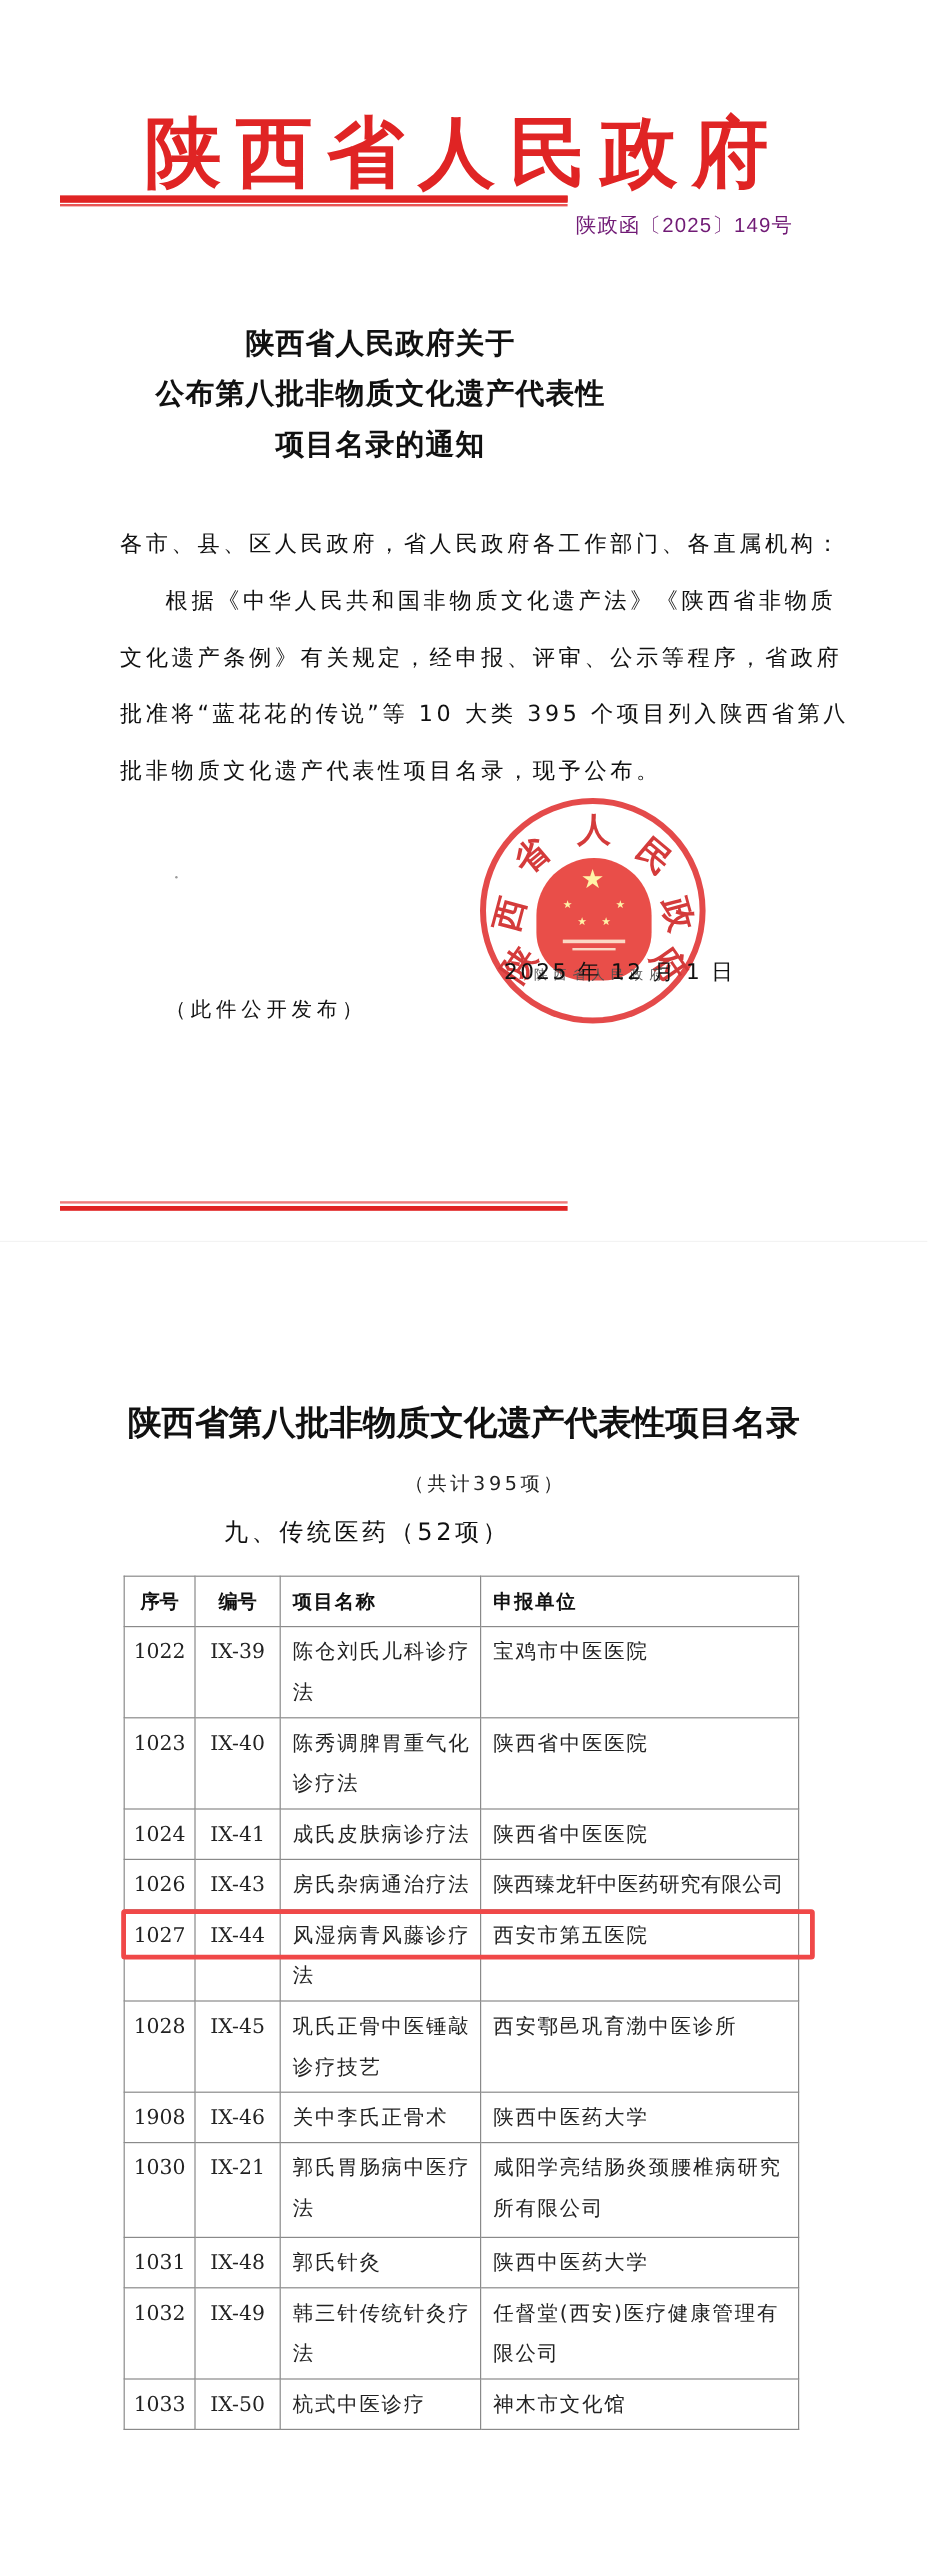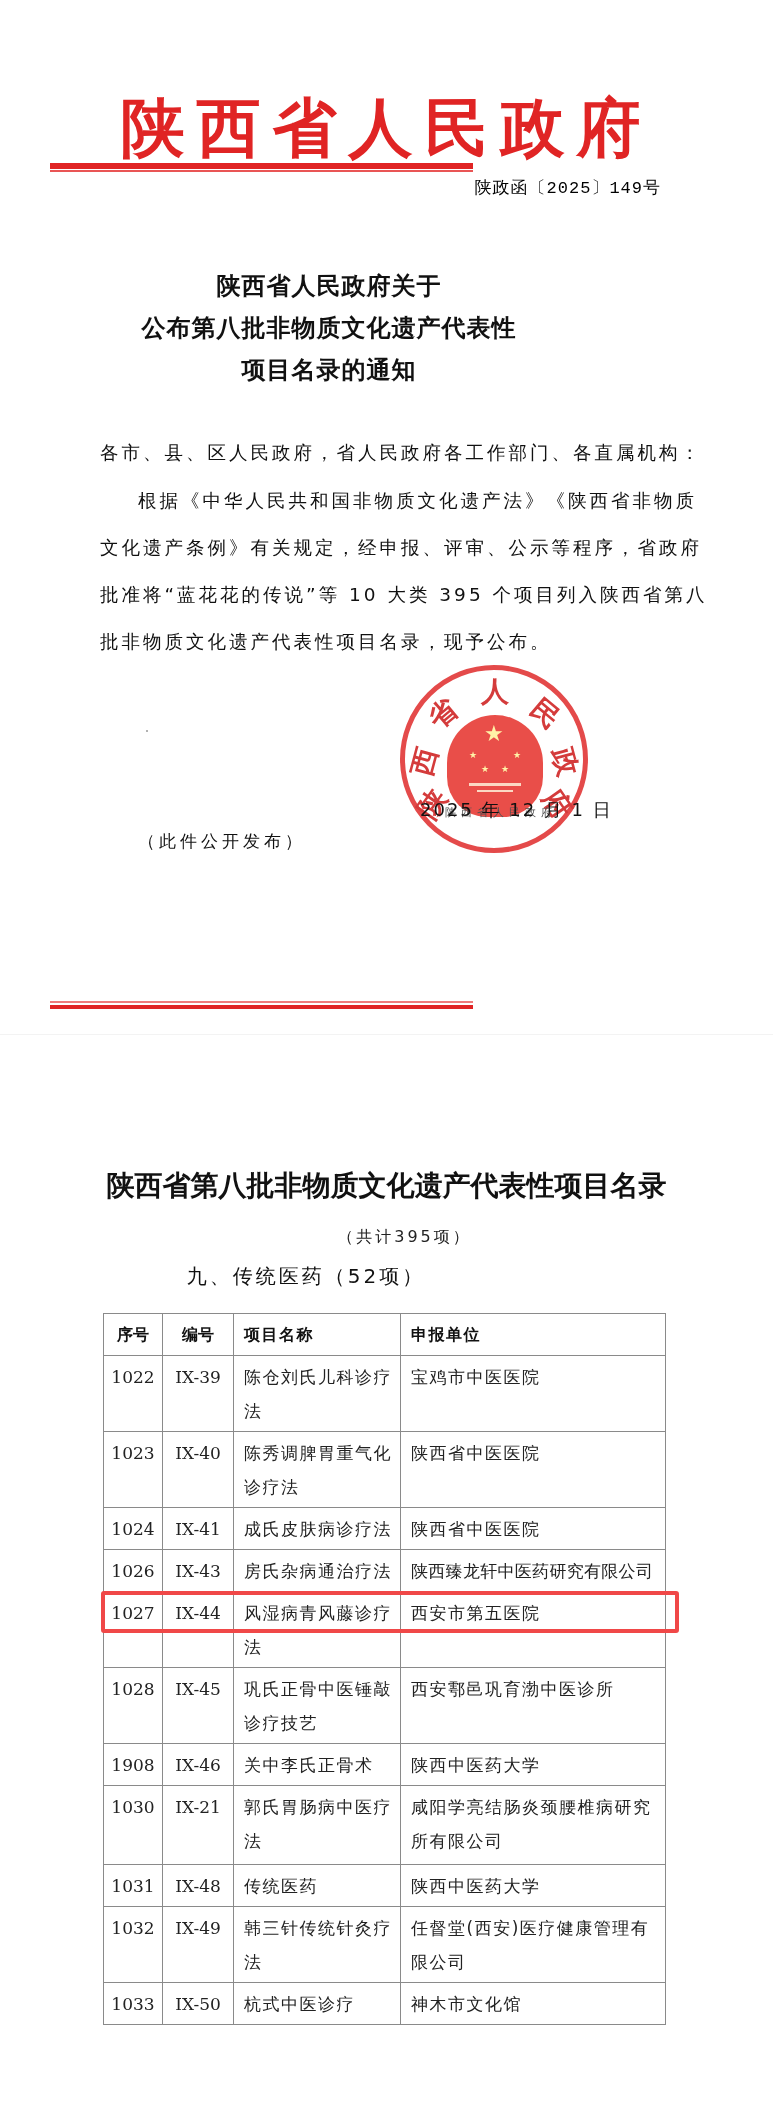--- a/index.html
+++ b/index.html
@@ -12,26 +12,26 @@
   
   .letterhead {
     left: 0; width: 773px; top: 88px; text-align: center;
     color: #e02424; font-family: "DejaVu Serif", serif; font-weight: bold;
     font-size: 64px; letter-spacing: 12px; line-height: 80px;
   }
   .rule-thick { position: absolute; left: 50px; width: 423px; height: 6px; background: #e02424; }
 
   .doc-number {
     right: 112px; top: 176px; font-size: 17px; letter-spacing: 1px;
-    font-family: Liberation Mono, monospace; color: #000000;
+    font-family: Liberation Sans, sans-serif; color: #701a75;
   }
 
   
   .title-line {
-    left: 15px; width: 628px; text-align: center; font-family: "DejaVu Sans", sans-serif;
+    left: 3px; width: 628px; text-align: center; font-family: "DejaVu Sans", sans-serif;
     font-weight: bold; font-size: 24px; color: #111; letter-spacing: 1px;
   }
 
   .body-text {
     font-family: "DejaVu Sans", sans-serif; font-size: 18.5px; color: #111;
     letter-spacing: 3px; white-space: nowrap;
   }
 
   
   .seal {
@@ -282,21 +282,21 @@
         </td>
     </tr>
     <tr style="height:42px;">
       <td class="c-seq">
           <div class="cell">1031</div>
         </td>
       <td class="c-code">
           <div class="cell">IX-48</div>
         </td>
       <td class="c-name">
-          <div class="cell">传统医药</div>
+          <div class="cell">郭氏针灸</div>
         </td>
       <td class="c-unit">
           <div class="cell">陕西中医药大学</div>
         </td>
     </tr>
     <tr style="height:72px;">
       <td class="c-seq">
           <div class="cell">1032</div>
         </td>
       <td class="c-code">

